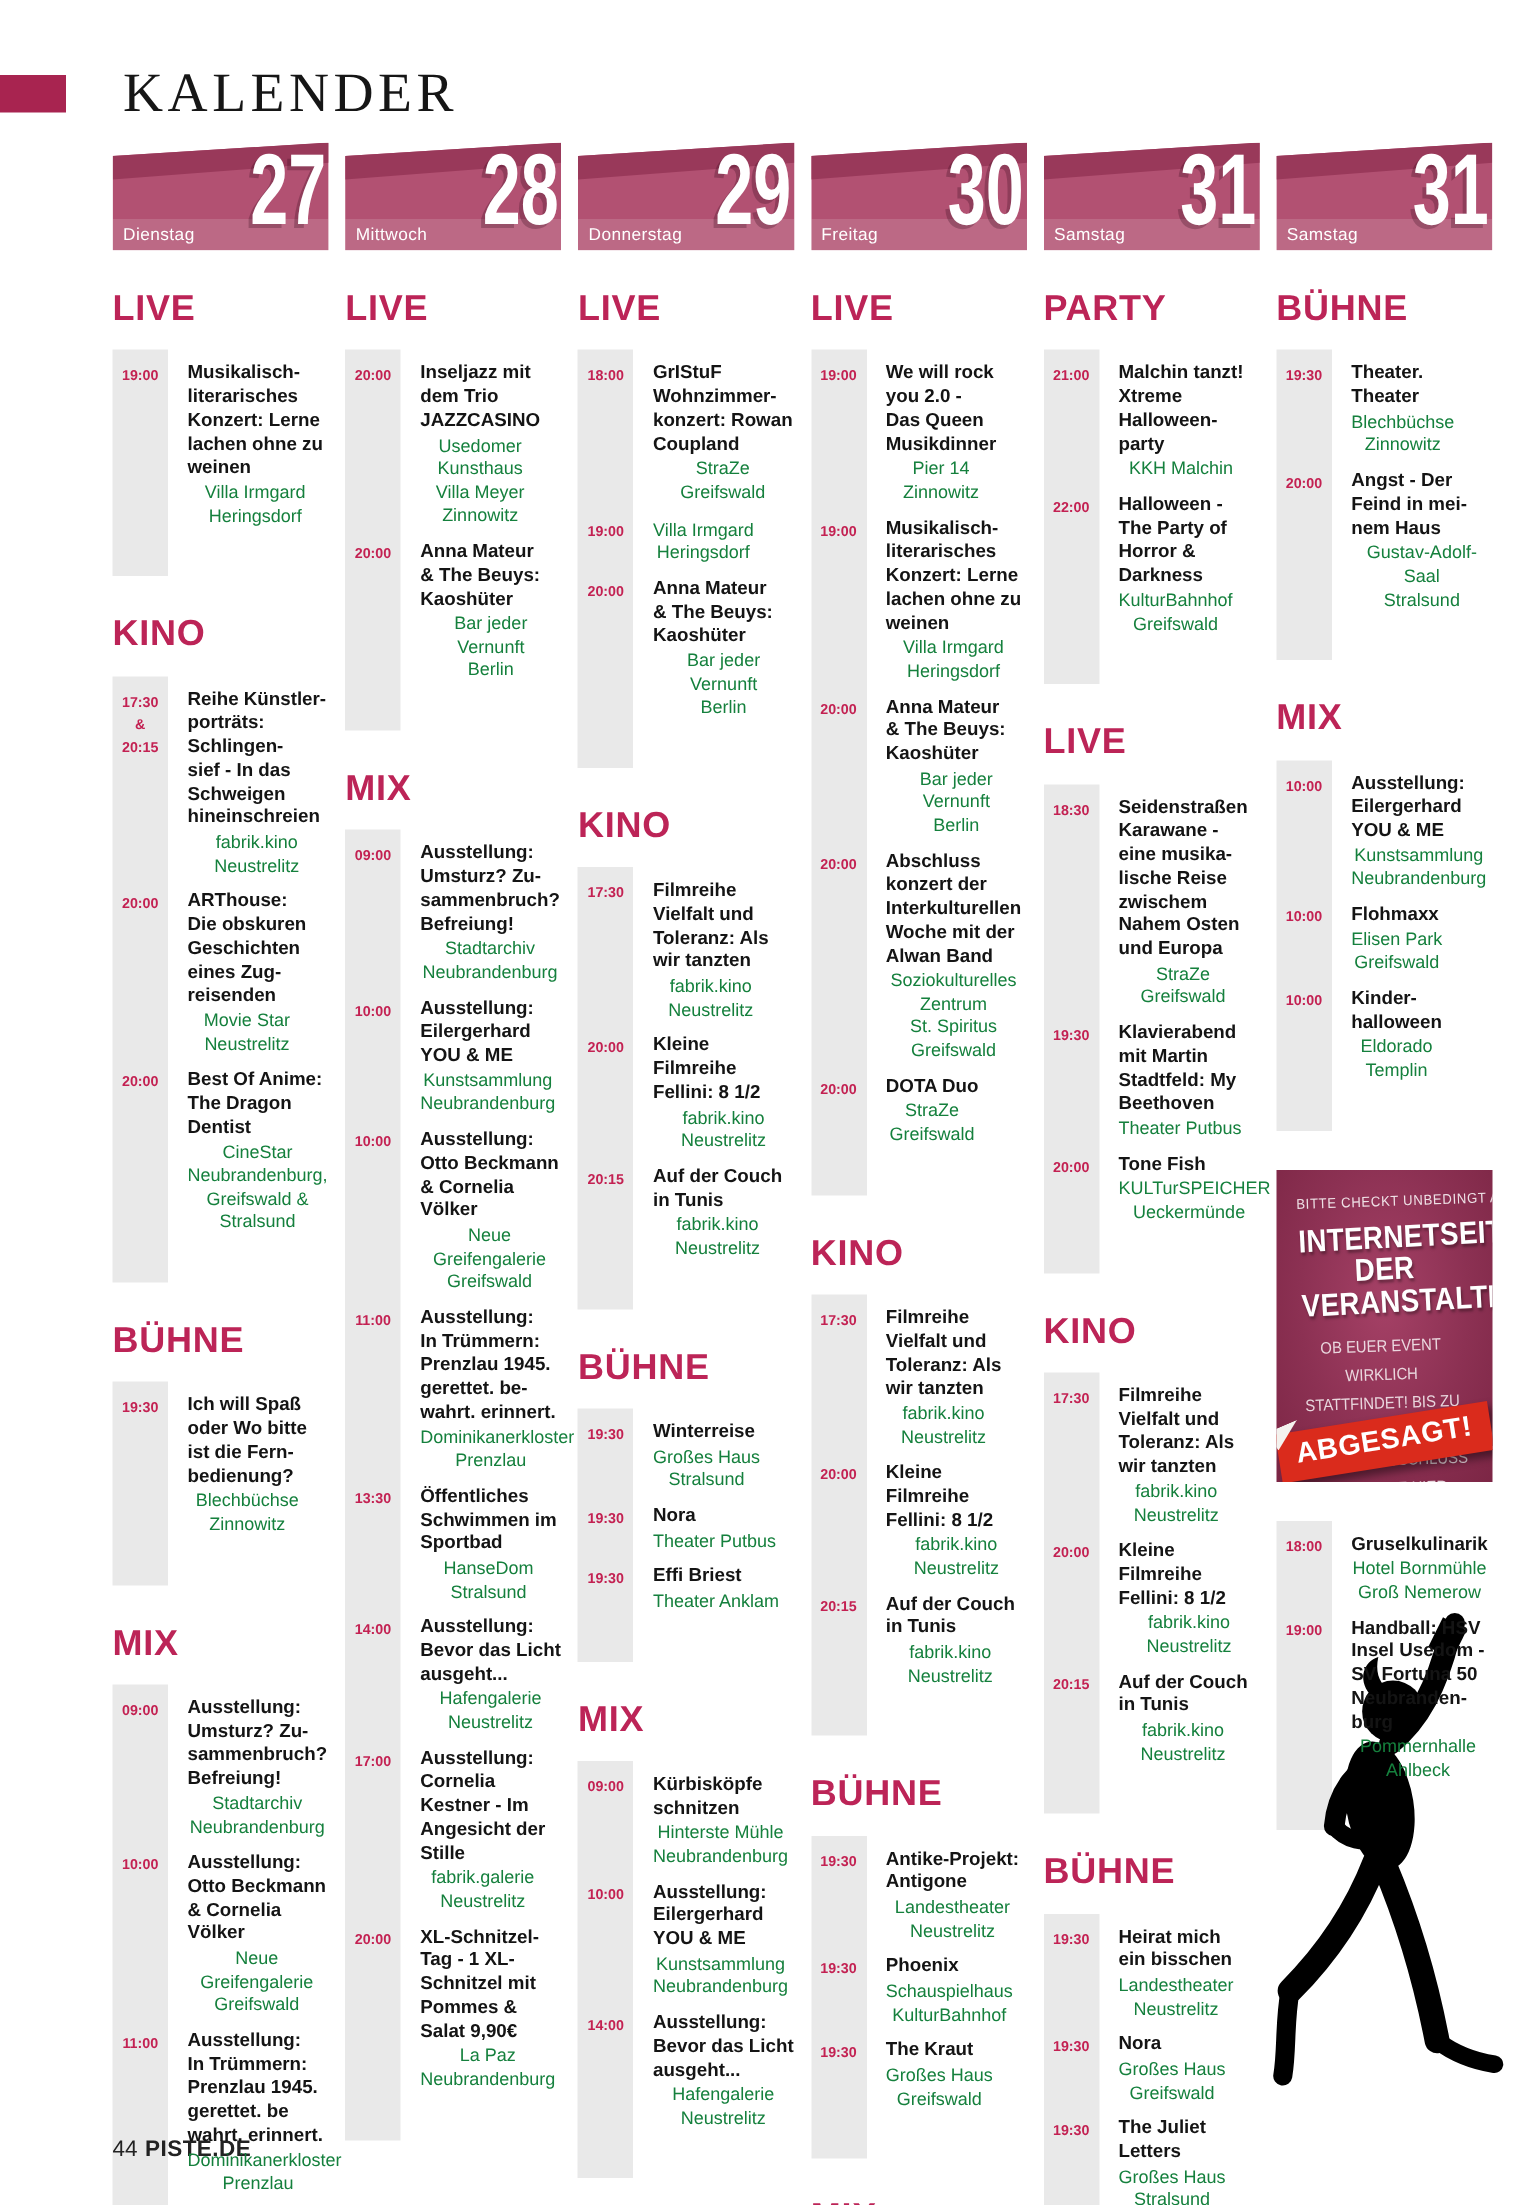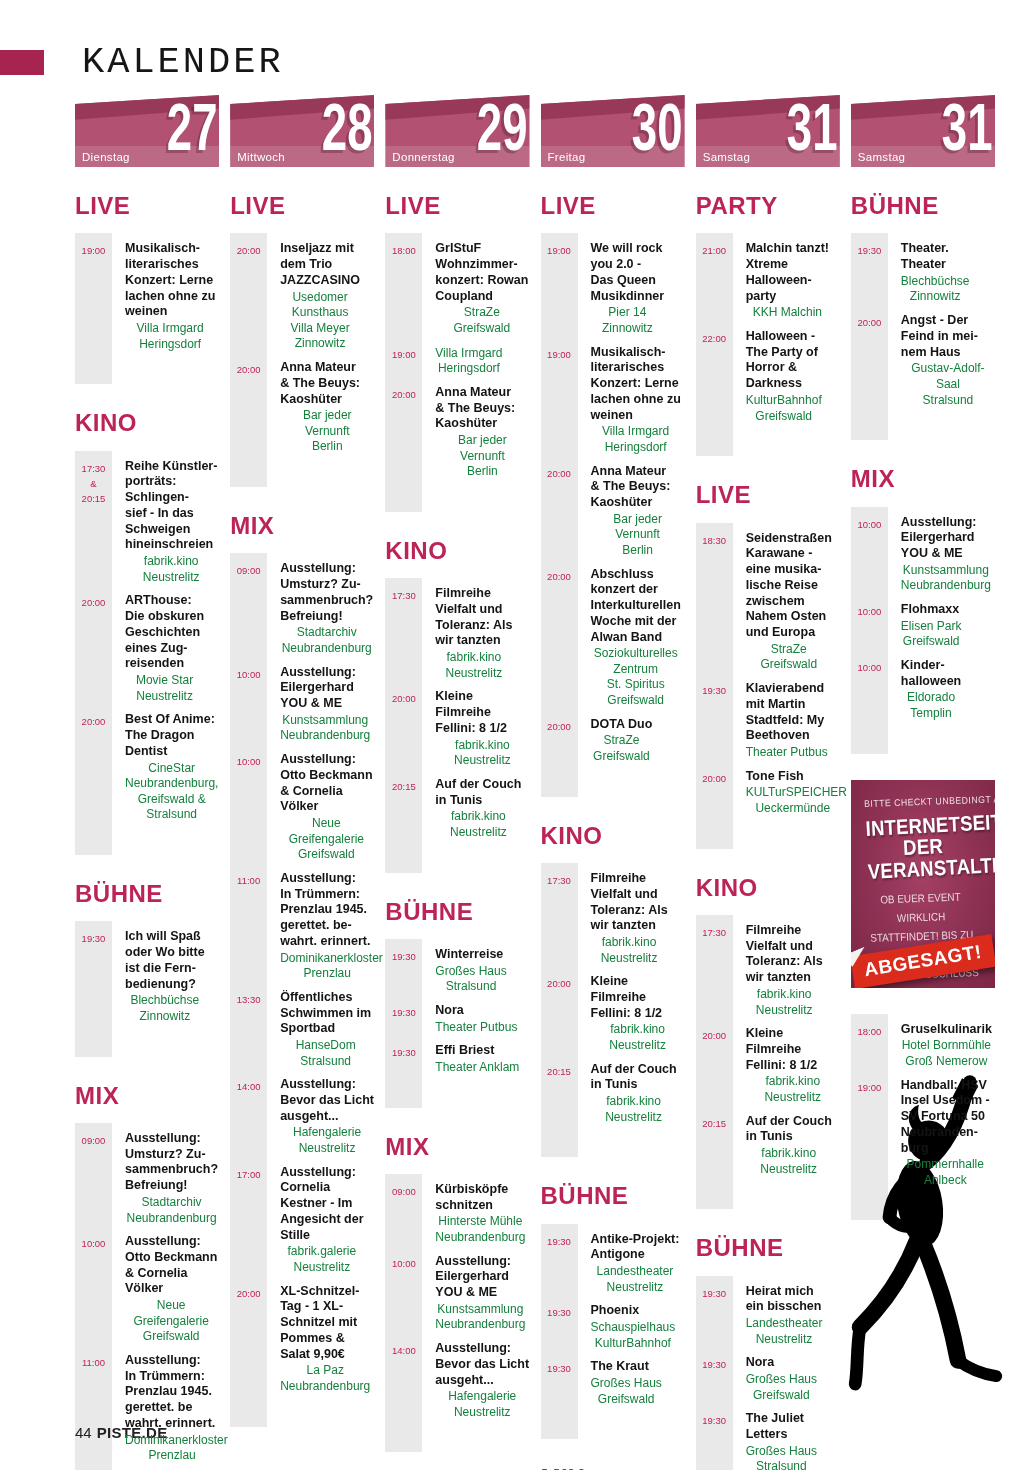--- a/index.html
+++ b/index.html
@@ -7,21 +7,21 @@
     width:1025px;height:1470px;background:#ffffff;
     font-family:"Liberation Sans", sans-serif;
     position:relative;overflow:hidden;color:#141414;
   }
   .page{position:absolute;inset:0;}
 
   
   .masthead{position:absolute;top:44px;left:0;display:flex;align-items:center;}
   .masthead-bar{width:44px;height:25px;background:#a82450;margin-right:38px;}
   .masthead-title{
-    font-family:Liberation Mono, monospace;font-size:37px;font-weight:500;
+    font-family:Liberation Serif, serif;font-size:37px;font-weight:500;
     letter-spacing:3px;color:#161616;margin:0;line-height:1;
   }
 
   
   .columns{
     position:absolute;left:75px;top:95px;width:920px;
     display:grid;grid-template-columns:repeat(6,1fr);column-gap:11px;
     align-items:start;
   }
   .column{min-width:0;}
@@ -53,21 +53,21 @@
     color:#bc2457;font-weight:bold;font-size:24px;letter-spacing:.5px;
     line-height:1.1;margin:0 0 14px 0;
   }
   .events{position:relative;padding:8px 0 24px 0;}
   .events::before{
     content:"";position:absolute;left:0;top:0;bottom:0;width:37px;background:#e9e9e9;
   }
   .event{position:relative;display:flex;margin-bottom:8px;z-index:1;}
   .event-time{
     flex:0 0 37px;width:37px;text-align:center;
-    font-size:9.5px;font-weight:normal;color:#c32152;
+    font-size:9.5px;font-weight:bold;color:#c32152;
     padding-top:2px;line-height:1.6;white-space:pre-line;
   }
   .event-body{padding-left:13px;min-width:0;}
   .event-title{
     font-size:12.5px;font-weight:bold;color:#141414;line-height:1.26;
     white-space:pre-line;
   }
   .event-venue{
     font-size:12px;color:#15803d;line-height:1.3;margin-top:1px;
     white-space:pre-line;

